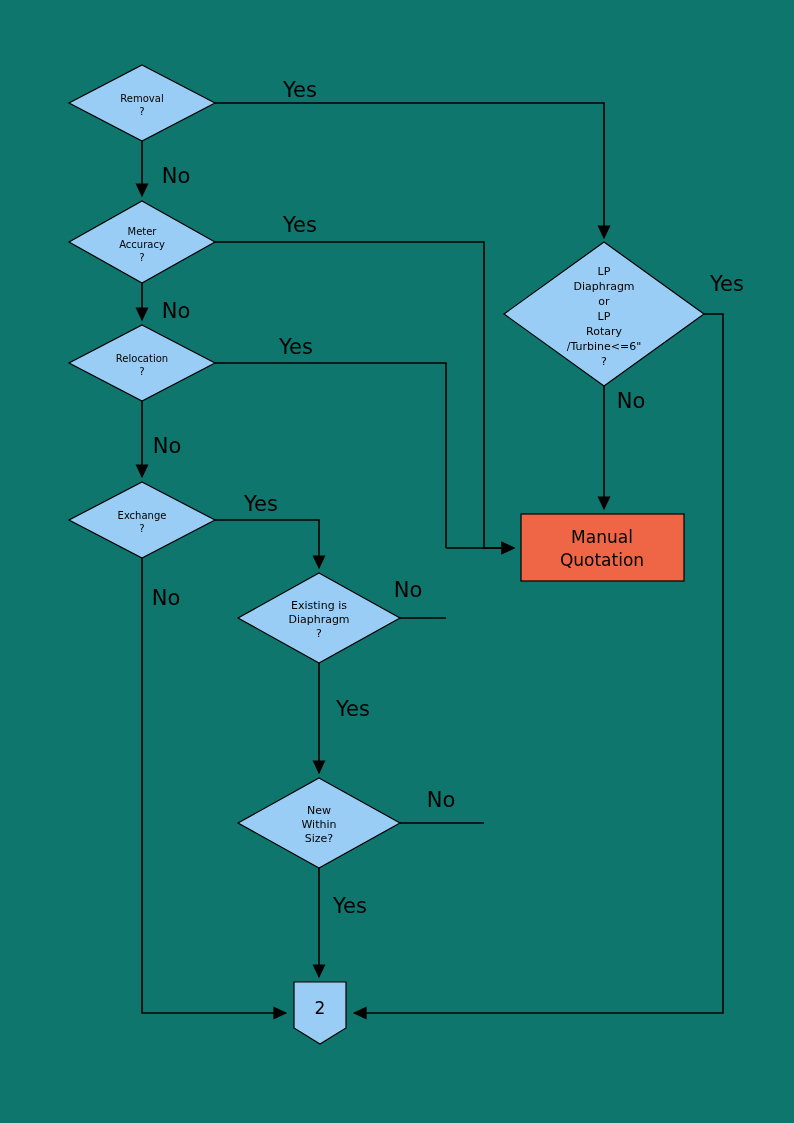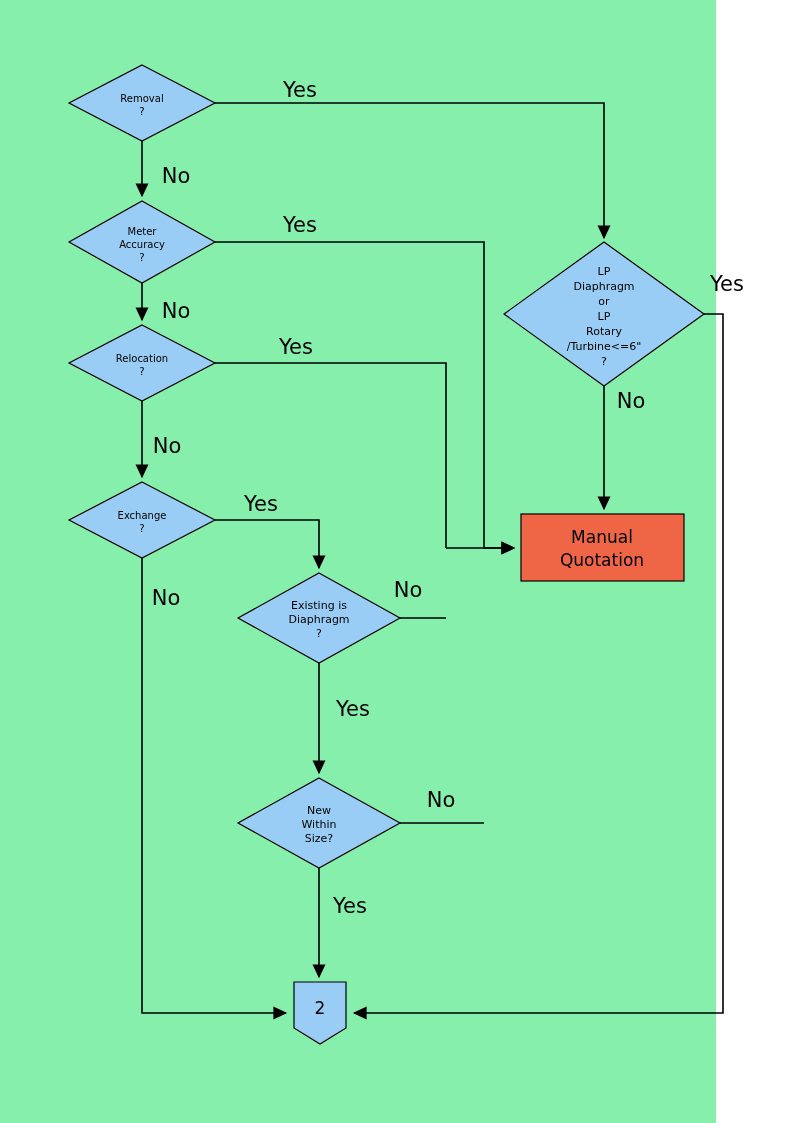--- a/index.html
+++ b/index.html
@@ -8,23 +8,23 @@
     background: #ffffff;
   }
   body {
     width: 794px;
     height: 1123px;
     font-family: "DejaVu Sans", sans-serif;
     overflow: hidden;
   }
   #flowchart-root {
     position: relative;
-    width: 716px;
+    width: 794px;
     height: 1123px;
-    background: #86efac;
+    background: #0f766e;
   }
   svg#flow-svg {
     display: block;
     width: 794px;
     height: 1123px;
   }
   .node-shape {
     stroke: #000000;
     stroke-width: 1.2;
   }

